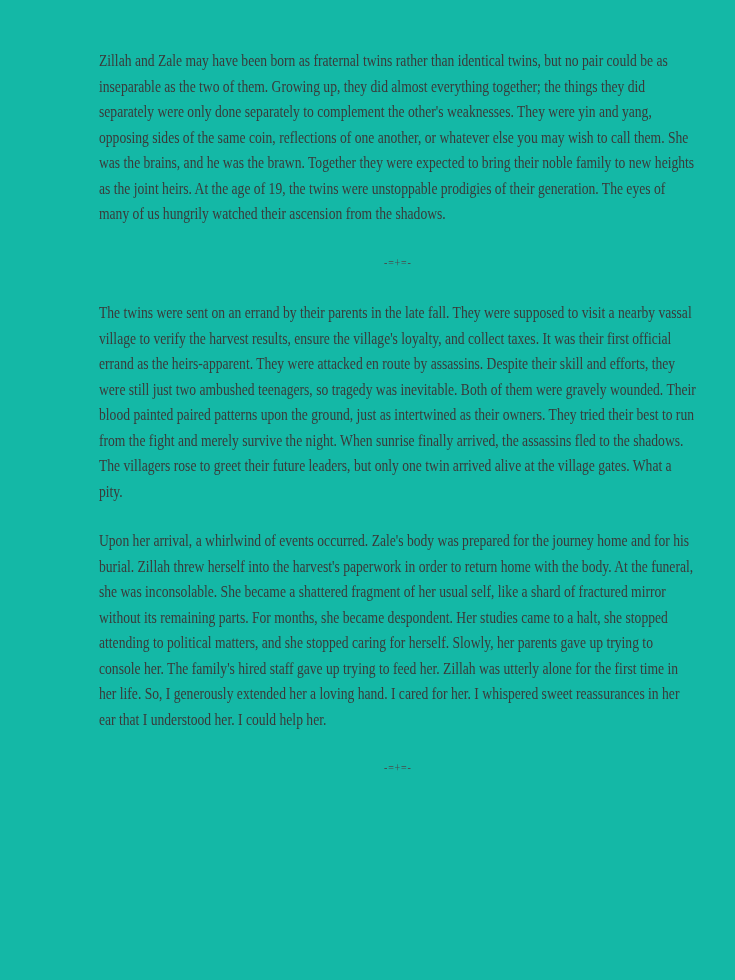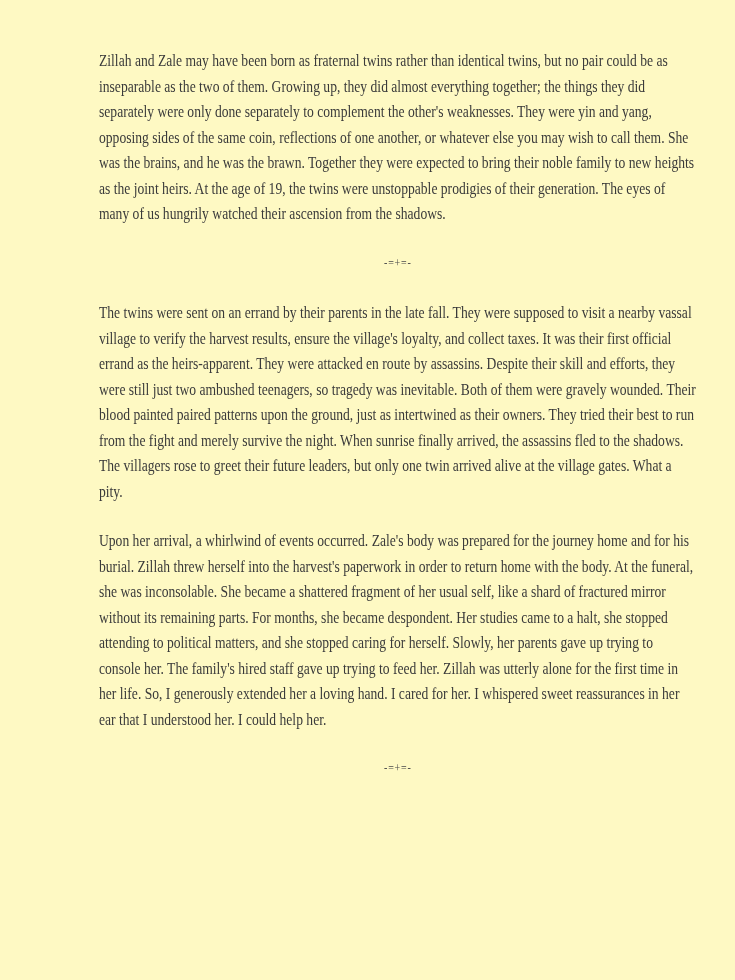--- a/index.html
+++ b/index.html
@@ -10,21 +10,21 @@
   body {
     width: 735px;
     height: 980px;
     overflow: hidden;
   }
   .page {
     box-sizing: border-box;
     width: 735px;
     height: 980px;
     padding: 48px 0 0 99px;
-    background: #fef9c3;
+    background: #14b8a6;
   }
   
   .prose {
     width: 747px;
     transform: scaleX(0.8);
     transform-origin: 0 0;
     font-family: "Liberation Serif", serif;
     font-size: 17px;
     line-height: 25.5px;
     color: #3a3a3a;

